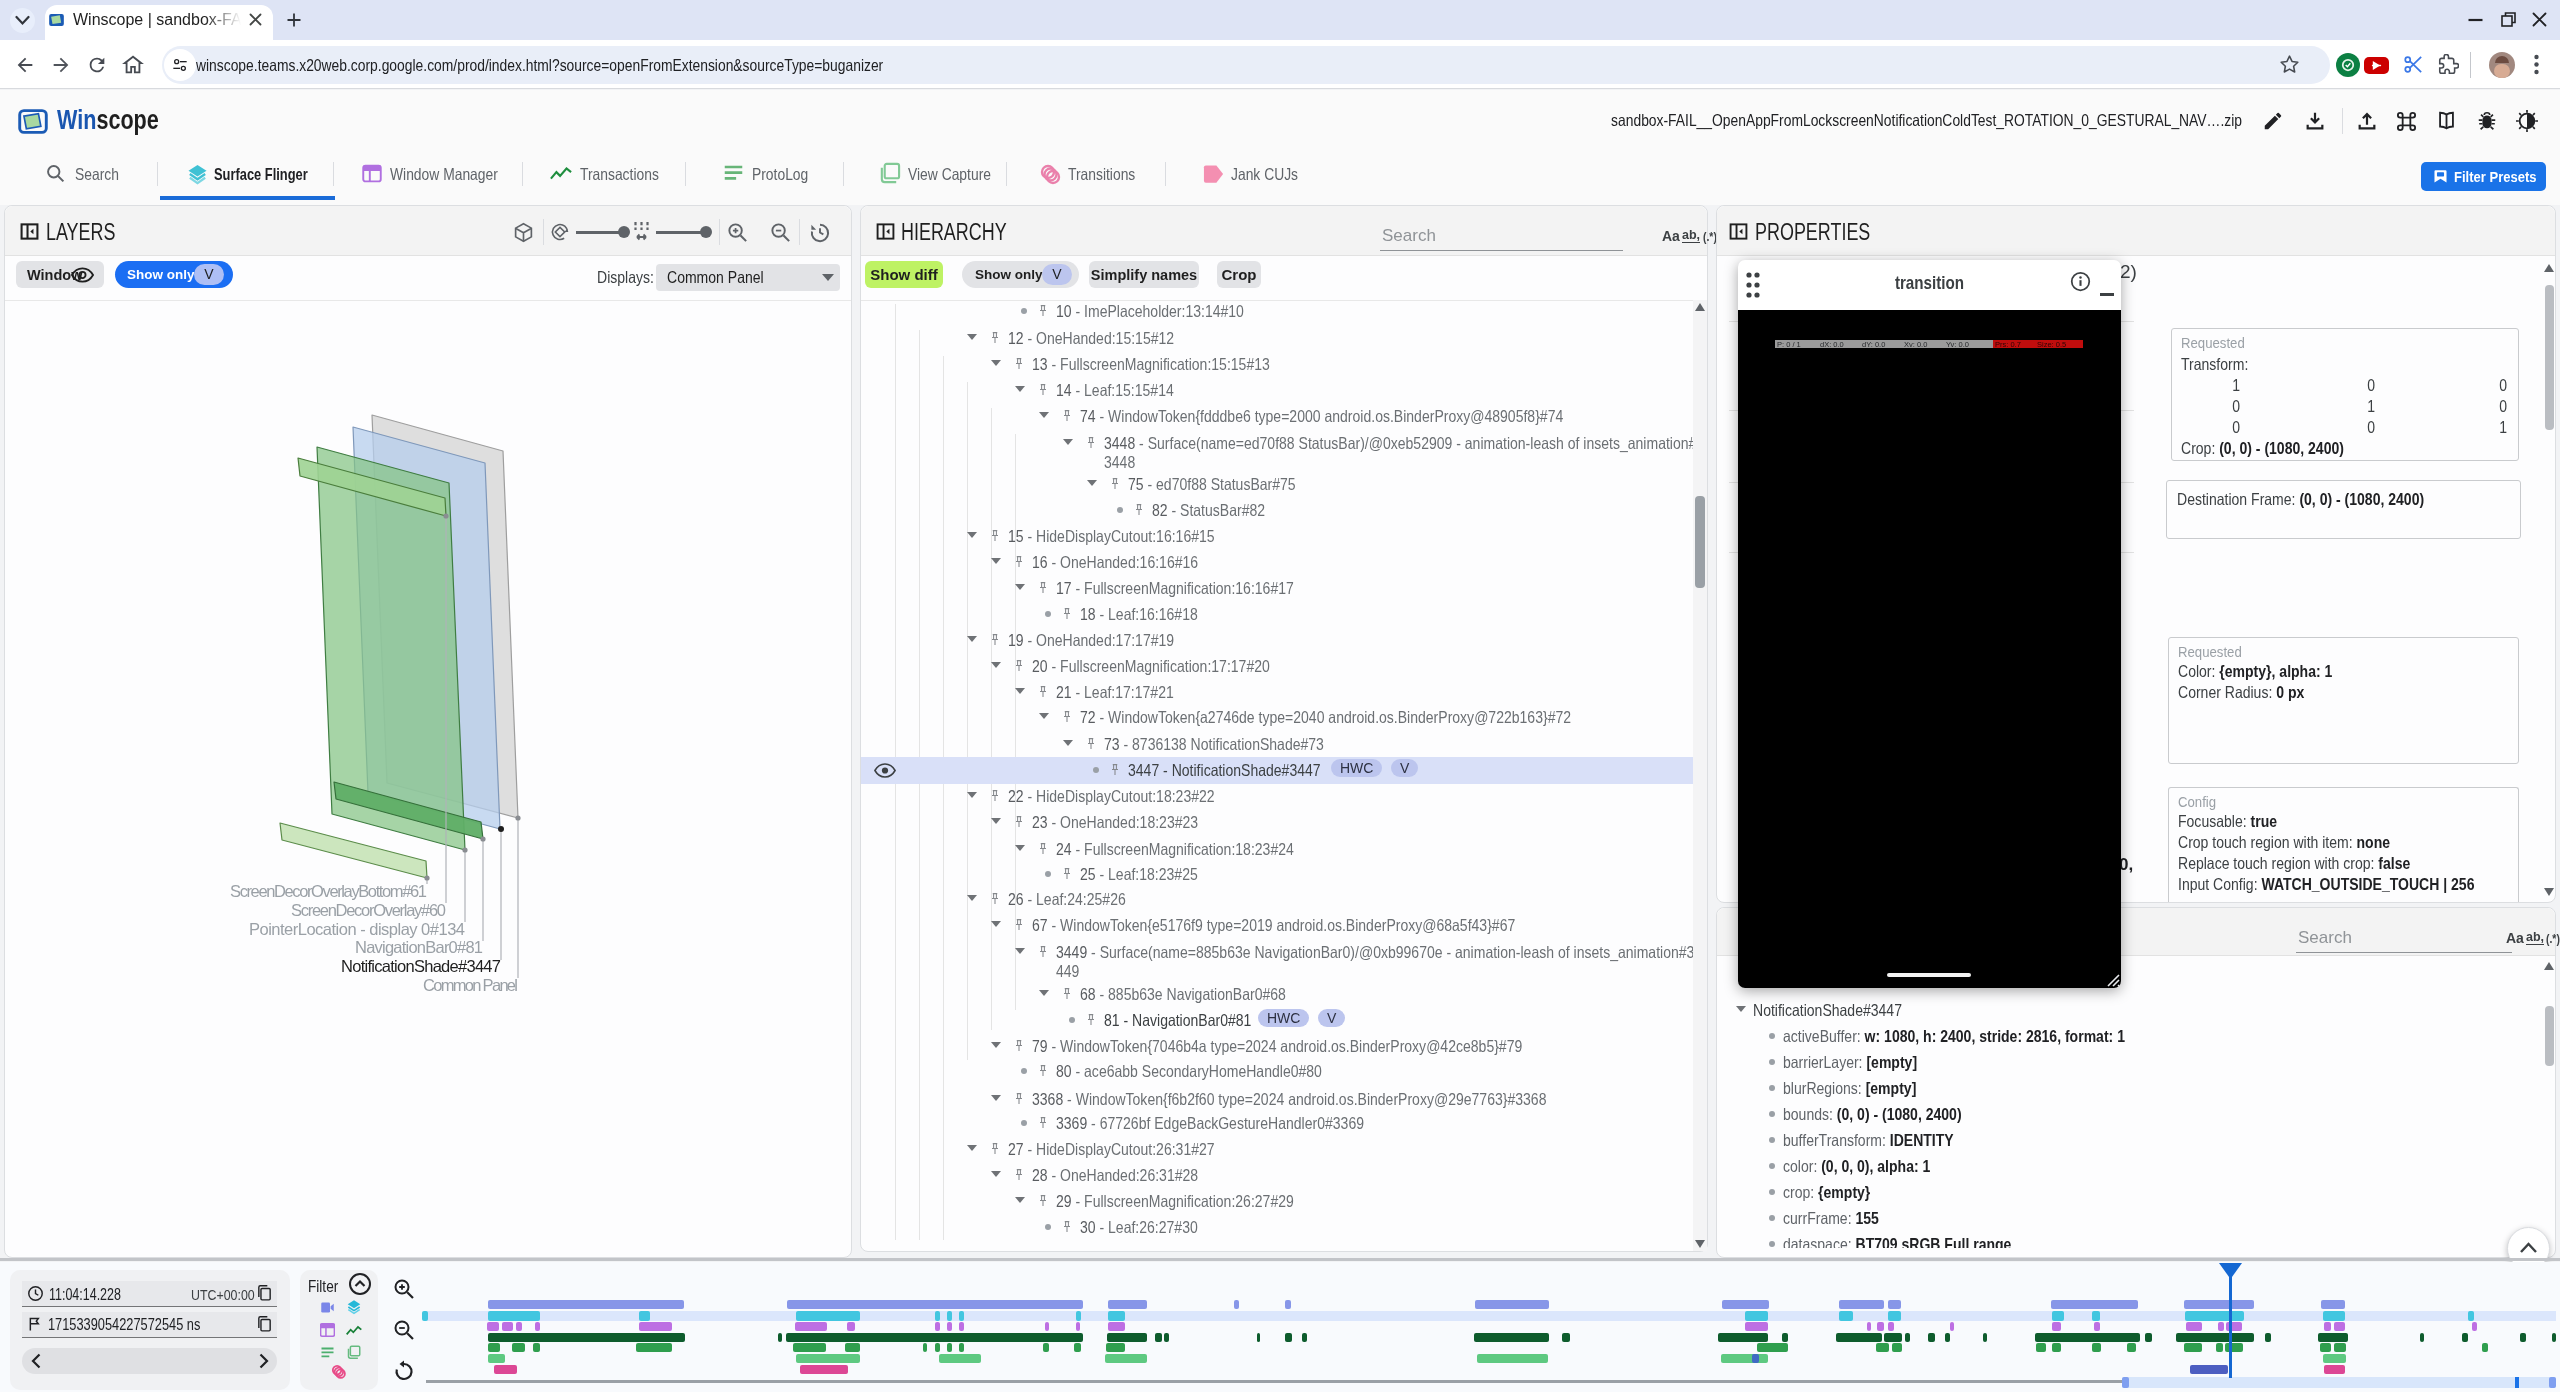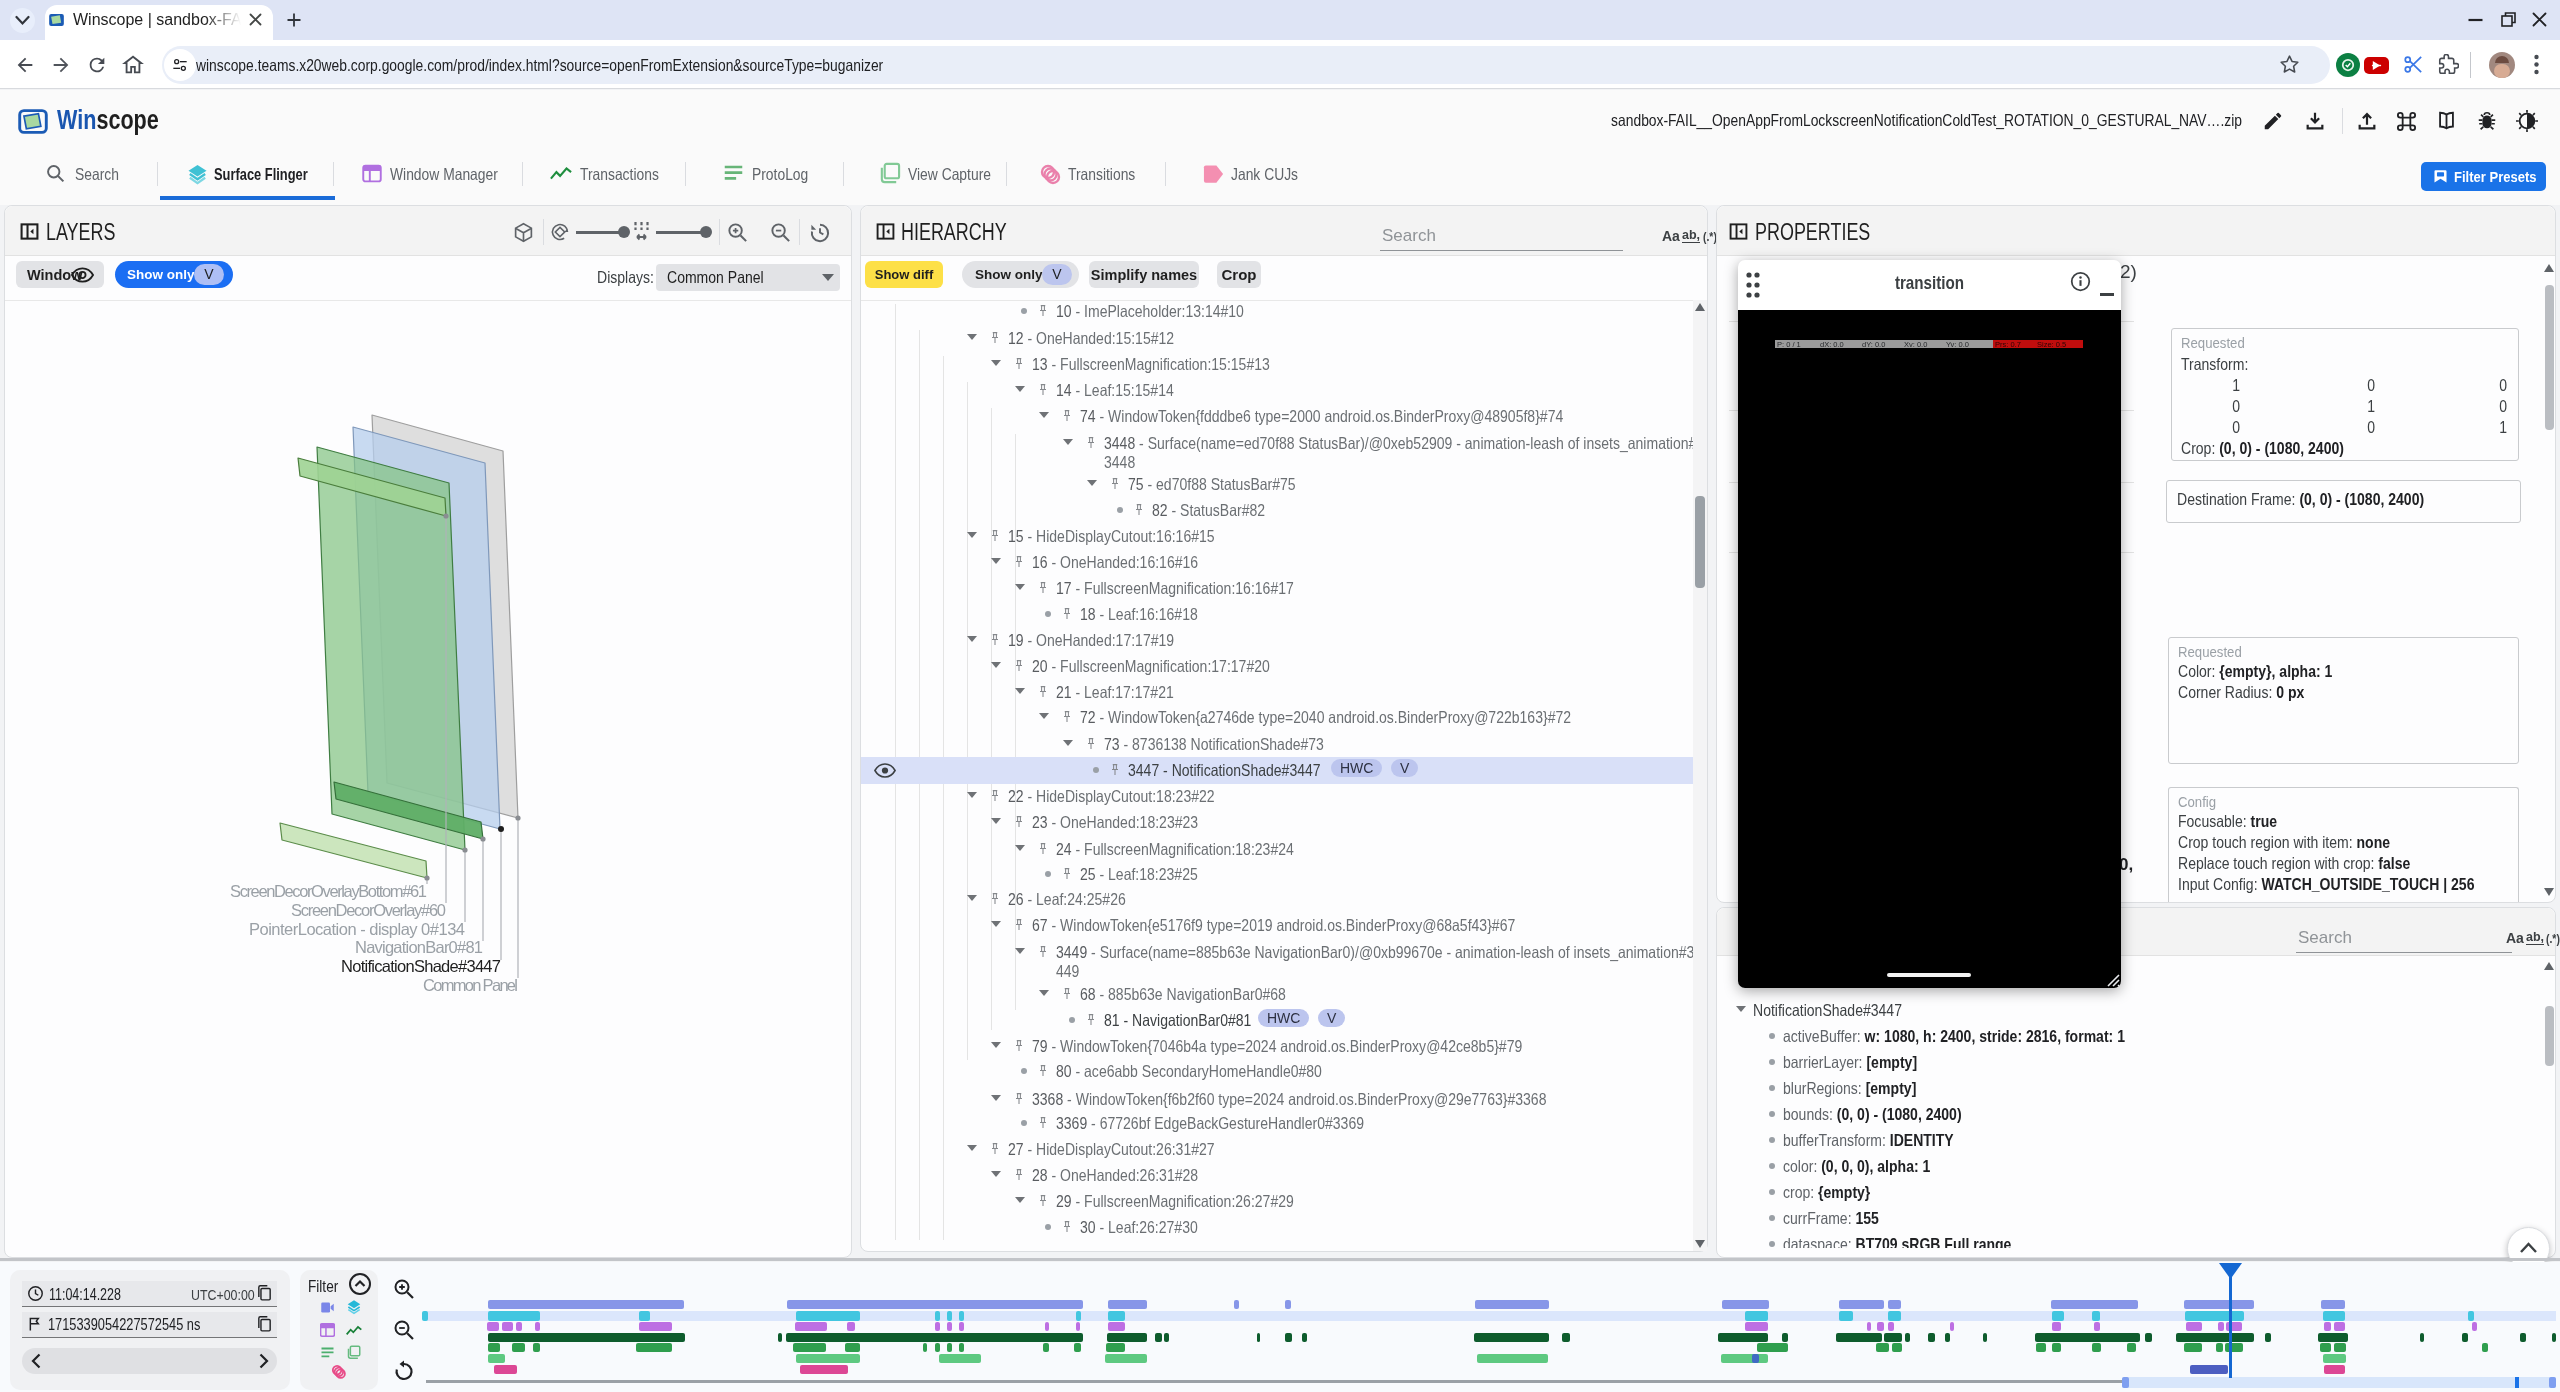--- a/index.html
+++ b/index.html
@@ -331,21 +331,21 @@
       <rect x="2" y="3" width="20" height="18" fill="none" stroke="#1f1f1f" stroke-width="2.4"></rect>
       <path d="M9.5 3v18" stroke="#1f1f1f" stroke-width="2.4"></path>
       <path d="M17 8.5L13 12l4 3.5z" fill="#1f1f1f"></path>
     </svg>
 <div class="cardtitle abs" style="left:901px;top:219px;">HIERARCHY</div>
 <div class="abs" style="left:1382px;top:226px;font-size:17px;color:#8f9397;">Search</div>
 <div class="abs" style="left:1380px;top:250px;width:243px;height:1px;background:#8f9397;"></div>
 <div class="abs" style="left:1662px;top:228px;font-size:14px;font-weight:700;color:#3c4043;">Aa</div>
 <div class="abs" style="left:1682px;top:228px;font-size:12.5px;font-weight:700;color:#3c4043;border-bottom:1.5px solid #3c4043;">ab,</div>
 <div class="abs" style="left:1703px;top:229px;font-size:13px;font-weight:700;color:#3c4043;transform:scaleX(0.8);transform-origin:0 50%;">(.*)</div>
-<div class="pill" style="left:865px;top:261px;width:78px;background:#fde047;color:#1f1f1f;border-radius:6px;font-weight:700;font-size:13px;">Show diff</div>
+<div class="pill" style="left:865px;top:261px;width:78px;background:#bef264;color:#1f1f1f;border-radius:6px;font-weight:700;font-size:15px;">Show diff</div>
 <div class="pill" style="left:962px;top:261px;width:117px;background:#e2e3e6;color:#1f1f1f;border-radius:15px;font-weight:700;justify-content:flex-start;padding-left:13px;font-size:13.5px;">Show only</div>
 <div class="abs" style="left:1042px;top:264px;width:30px;height:21px;border-radius:11px;background:#bcc5ee;color:#202124;font-size:14px;text-align:center;line-height:21px;">V</div>
 <div class="pill" style="left:1089px;top:261px;width:110px;background:#e2e3e6;color:#1f1f1f;border-radius:6px;font-weight:700;font-size:14.5px;">Simplify names</div>
 <div class="pill" style="left:1217px;top:261px;width:44px;background:#e2e3e6;color:#1f1f1f;border-radius:6px;font-weight:700;font-size:15px;">Crop</div>
 
 <div class="guide" style="left:895px;top:304px;height:936px;"></div>
 <div class="guide" style="left:919px;top:330px;height:910px;"></div>
 <div class="guide" style="left:943px;top:356px;height:884px;"></div>
 <div class="guide" style="left:967px;top:382px;height:678px;"></div>
 <div class="guide" style="left:991px;top:408px;height:622px;"></div>
@@ -569,21 +569,21 @@
   <div class="ptext" style="position:absolute;left:301px;top:47px;width:40px;text-align:right;">0</div>
   <div class="ptext" style="position:absolute;left:34px;top:68px;width:40px;text-align:right;">0</div>
   <div class="ptext" style="position:absolute;left:169px;top:68px;width:40px;text-align:right;">1</div>
   <div class="ptext" style="position:absolute;left:301px;top:68px;width:40px;text-align:right;">0</div>
   <div class="ptext" style="position:absolute;left:34px;top:89px;width:40px;text-align:right;">0</div>
   <div class="ptext" style="position:absolute;left:169px;top:89px;width:40px;text-align:right;">0</div>
   <div class="ptext" style="position:absolute;left:301px;top:89px;width:40px;text-align:right;">1</div>
   <div class="ptext" style="position:absolute;left:9px;top:110px;">Crop: <b style="color:#202124;">(0, 0) - (1080, 2400)</b></div>
 </div>
 
-<div class="pbox" style="left:2166px;top:480px;width:355px;height:43px;text-decoration:underline;">
+<div class="pbox" style="left:2166px;top:480px;width:355px;height:59px;text-decoration:underline;">
   <div class="ptext" style="position:absolute;left:10px;top:9px;">Destination Frame: <b style="color:#202124;">(0, 0) - (1080, 2400)</b></div>
 </div>
 
 <div class="pbox" style="left:2168px;top:637px;width:351px;height:127px;">
   <div class="plabel" style="position:absolute;left:9px;top:5px;">Requested</div>
   <div class="ptext" style="position:absolute;left:9px;top:24px;">Color: <b style="color:#202124;">{empty}, alpha: 1</b></div>
   <div class="ptext" style="position:absolute;left:9px;top:45px;">Corner Radius: <b style="color:#202124;">0 px</b></div>
 </div>
 
 <div class="pbox" style="left:2168px;top:787px;width:351px;height:115px;border-bottom:none;border-radius:3px 3px 0 0;">

